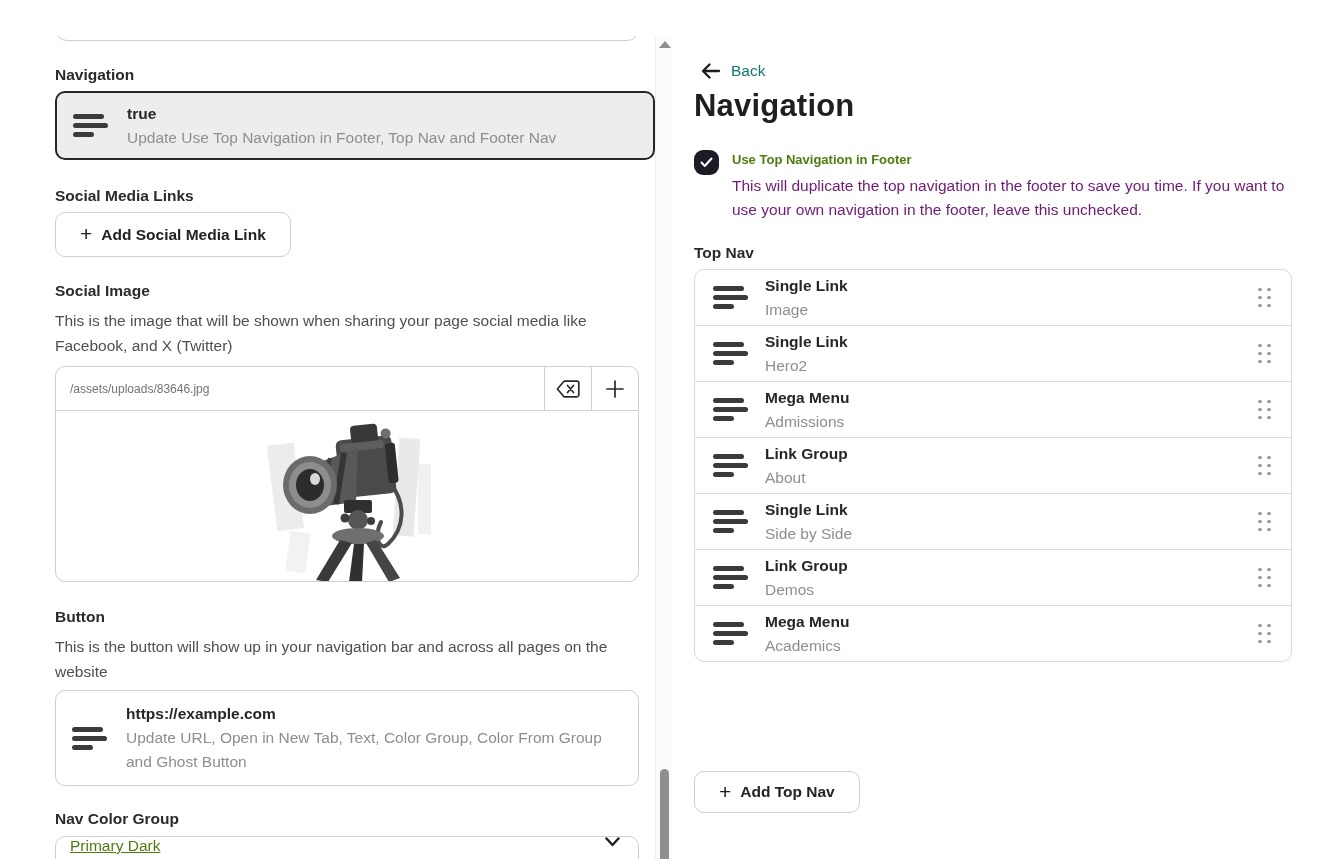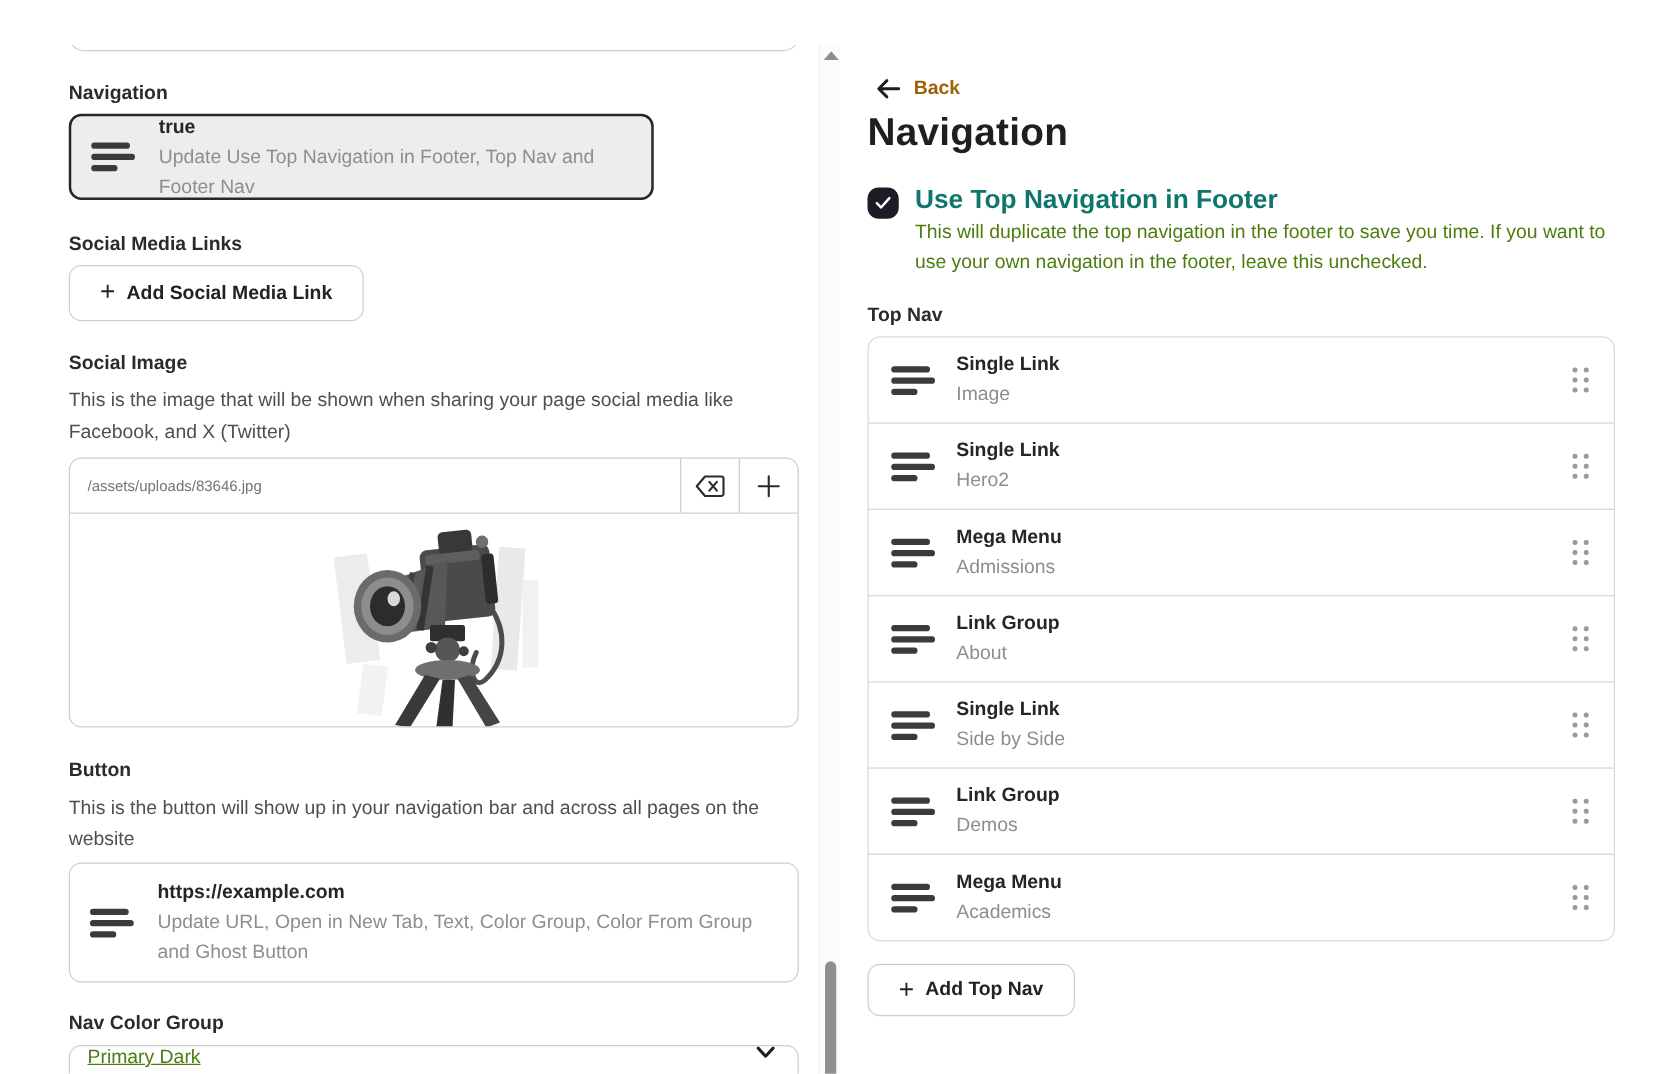--- a/index.html
+++ b/index.html
@@ -15,21 +15,21 @@
   .bars { width:36px; display:flex; flex-direction:column; gap:4px; flex:0 0 auto; }
   .bars i { display:block; height:5px; border-radius:3px; background:#3b3b3b; }
   .bars i:nth-child(1){ width:31px; }
   .bars i:nth-child(2){ width:35px; }
   .bars i:nth-child(3){ width:21px; }
 
   
   .partial-top { position:absolute; left:55px; top:-40px; width:584px; height:45px;
     border:1px solid #cfcfcf; border-radius:12px; background:#fff; }
 
-  .nav-field-card { position:absolute; left:55px; top:55px; width:468px; height:69px;
+  .nav-field-card { position:absolute; left:55px; top:55px; width:600px; height:69px;
     background:#ededed; border:2px solid #272727; border-radius:10px;
     display:flex; align-items:center; padding:0 16px; cursor:pointer; }
   .card-texts { margin-left:18px; }
   .card-title { font-size:15.5px; font-weight:bold; color:#262626; line-height:24px; }
   .card-sub { font-size:15.5px; color:#8e8e8e; line-height:24px; }
 
   .outline-btn { position:absolute; display:inline-flex; align-items:center; gap:9px;
     border:1px solid #cfcfcf; border-radius:10px; background:#fff; padding:0 24px;
     height:45px; font-size:15.5px; font-weight:bold; color:#222; cursor:pointer; }
   .plus-glyph { font-size:21px; font-weight:normal; line-height:1; position:relative; top:-1px; }
@@ -58,34 +58,34 @@
     background:#fbfbfb; border-left:1px solid #f0f0f0; }
   .scroll-up { position:absolute; top:5px; left:3px; width:0; height:0;
     border-left:6px solid transparent; border-right:6px solid transparent;
     border-bottom:7px solid #8d8d8d; cursor:pointer; }
   .scroll-thumb { position:absolute; left:4px; top:733px; width:9px; height:126px;
     background:#8f8f8f; border-radius:5px 5px 0 0; cursor:grab; }
 
   
   .back-row { position:absolute; left:701px; top:26px; display:flex; align-items:center;
     gap:10px; cursor:pointer; }
-  .back-label { font-size:15.5px; font-weight:bold; color:#a16207; }
+  .back-label { font-size:15.5px; font-weight:normal; color:#0f766e; }
   .page-title { position:absolute; left:694px; top:52px; font-size:31px; font-weight:800;
     color:#1f1f1f; letter-spacing:0.2px; }
 
   .checkbox-row { position:absolute; left:694px; top:112px; display:flex; width:595px; }
   .checkbox { width:25px; height:25px; border-radius:9px; background:#1c1c26; flex:0 0 auto;
     display:flex; align-items:center; justify-content:center; cursor:pointer; margin-top:2px; }
   .checkbox-texts { margin-left:13px; }
-  .checkbox-label { font-size:21px; font-weight:bold; color:#0f766e; line-height:24px; }
-  .checkbox-desc { font-size:15.5px; color:#4d7c0f; line-height:24px; max-width:553px; margin-top:2px; }
+  .checkbox-label { font-size:13px; font-weight:bold; color:#4d7c0f; line-height:24px; }
+  .checkbox-desc { font-size:15.5px; color:#701a75; line-height:24px; max-width:553px; margin-top:2px; }
 
   .topnav-label { position:absolute; left:694px; top:208px; font-size:15.5px; font-weight:bold; color:#2b2b2b; }
   .nav-list { position:absolute; left:694px; top:233px; width:598px; }
-  .nav-item { position:relative; height:70px; border:1px solid #dadada; background:#fff;
+  .nav-item { position:relative; height:57px; border:1px solid #dadada; background:#fff;
     margin-top:-1px; display:flex; align-items:center; padding:0 16px 0 18px; cursor:pointer; }
   .nav-item:first-child { border-radius:10px 10px 0 0; margin-top:0; }
   .nav-item:last-child { border-radius:0 0 10px 10px; }
   .nav-item .card-texts { margin-left:16px; }
   .drag-handle { margin-left:auto; display:grid; grid-template-columns:repeat(2,4px);
     grid-auto-rows:4px; gap:4px 5px; cursor:grab; padding:4px; }
   .drag-handle b { width:3.5px; height:3.5px; border-radius:50%; background:#9b9b9b; }
 
   .add-top-nav { left:694px; top:735px; height:42px; }
 

